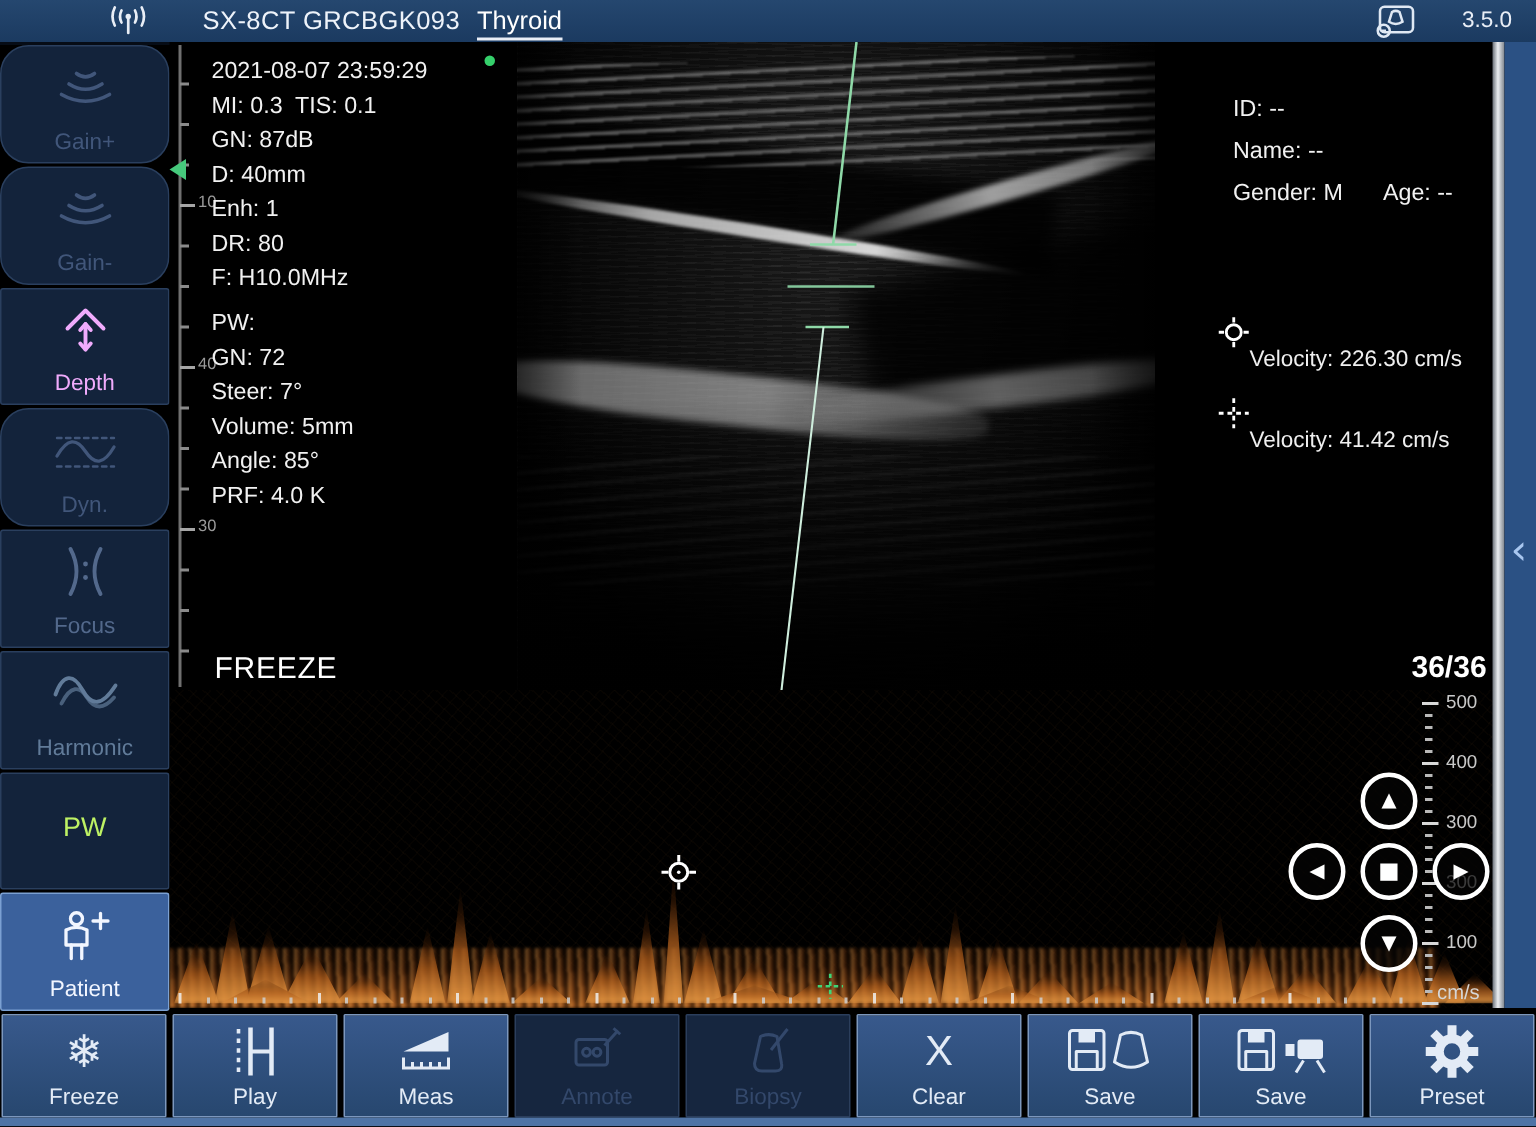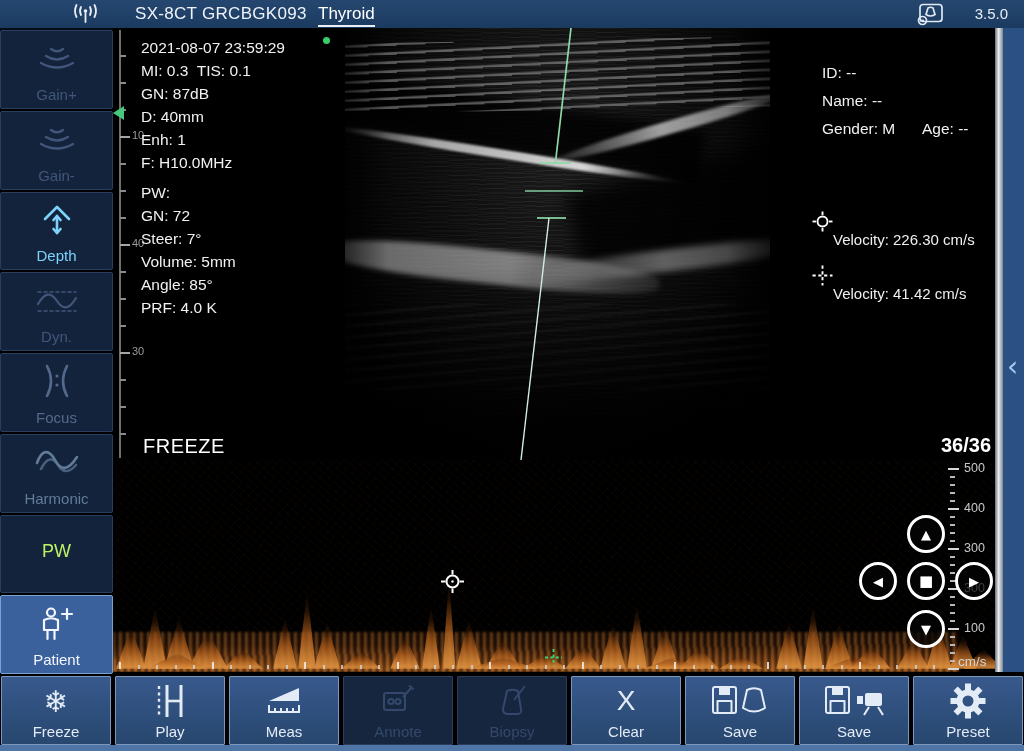--- a/index.html
+++ b/index.html
@@ -12,23 +12,23 @@
   .device{position:absolute;left:135px;top:4px;font-size:17px;color:#eef3fa;letter-spacing:.3px;}
   .tab{position:absolute;left:318px;top:4px;font-size:17px;color:#ffffff;border-bottom:2px solid #e9eef6;padding-bottom:1px;cursor:pointer;}
   .probe-ic{position:absolute;right:80px;top:3px;}
   .version{position:absolute;right:16px;top:5px;font-size:15px;color:#e9eef6;}
   
   .sidebar{position:absolute;left:0;top:30px;width:113px;height:644px;display:flex;flex-direction:column;gap:2px;}
   .side-btn{flex:1;background:#13233b;border:1px solid #2a3f5e;border-radius:2px;display:flex;flex-direction:column;
     align-items:center;justify-content:flex-end;padding-bottom:5px;box-sizing:border-box;cursor:pointer;}
   .side-btn svg{margin:auto;}
   .side-btn .lbl{font-size:15px;line-height:17px;}
-  .side-btn.dim{color:#41567a;}
+  .side-btn.dim{color:#41567a;border-radius:19px;}
   .side-btn.dim2{color:#53698c;}
-  .side-btn.mid{color:#7dd3fc;}
+  .side-btn.mid{color:#f0abfc;}
   .side-btn.mid2{color:#617b99;}
   .side-btn.pw{color:#bef264;justify-content:center;}
   .side-btn.pw .lbl{font-size:18px;}
   .side-btn.active{background:#3b619c;border-color:#7ba0d2;color:#f2f6ff;}
   
   .param-panel{position:absolute;left:113px;top:28px;width:232px;height:432px;background:#000;}
   .depth-ruler{position:absolute;left:4px;top:0;width:30px;height:432px;}
   .depth-line{position:absolute;left:2px;top:2px;width:2px;height:428px;background:#6f6f6f;}
   .dtick{position:absolute;left:3px;height:2px;width:6px;background:#8a8a8a;}
   .dtick.major{width:10px;background:#a5a5a5;}
@@ -228,20 +228,21 @@
         <div class="dlabel" style="top: 317px;">30</div>
       </div>
     <div class="focus-marker"></div>
     <div class="param-text">
       <div>
           <div class="pline">2021-08-07 23:59:29</div>
           <div class="pline">MI: 0.3  TIS: 0.1</div>
           <div class="pline">GN: 87dB</div>
           <div class="pline">D: 40mm</div>
           <div class="pline">Enh: 1</div>
+          <div class="pline">DR: 80</div>
           <div class="pline">F: H10.0MHz</div>
         </div>
       <div class="pw-group">
           <div class="pline">PW:</div>
           <div class="pline">GN: 72</div>
           <div class="pline">Steer: 7°</div>
           <div class="pline">Volume: 5mm</div>
           <div class="pline">Angle: 85°</div>
           <div class="pline">PRF: 4.0 K</div>
         </div>

